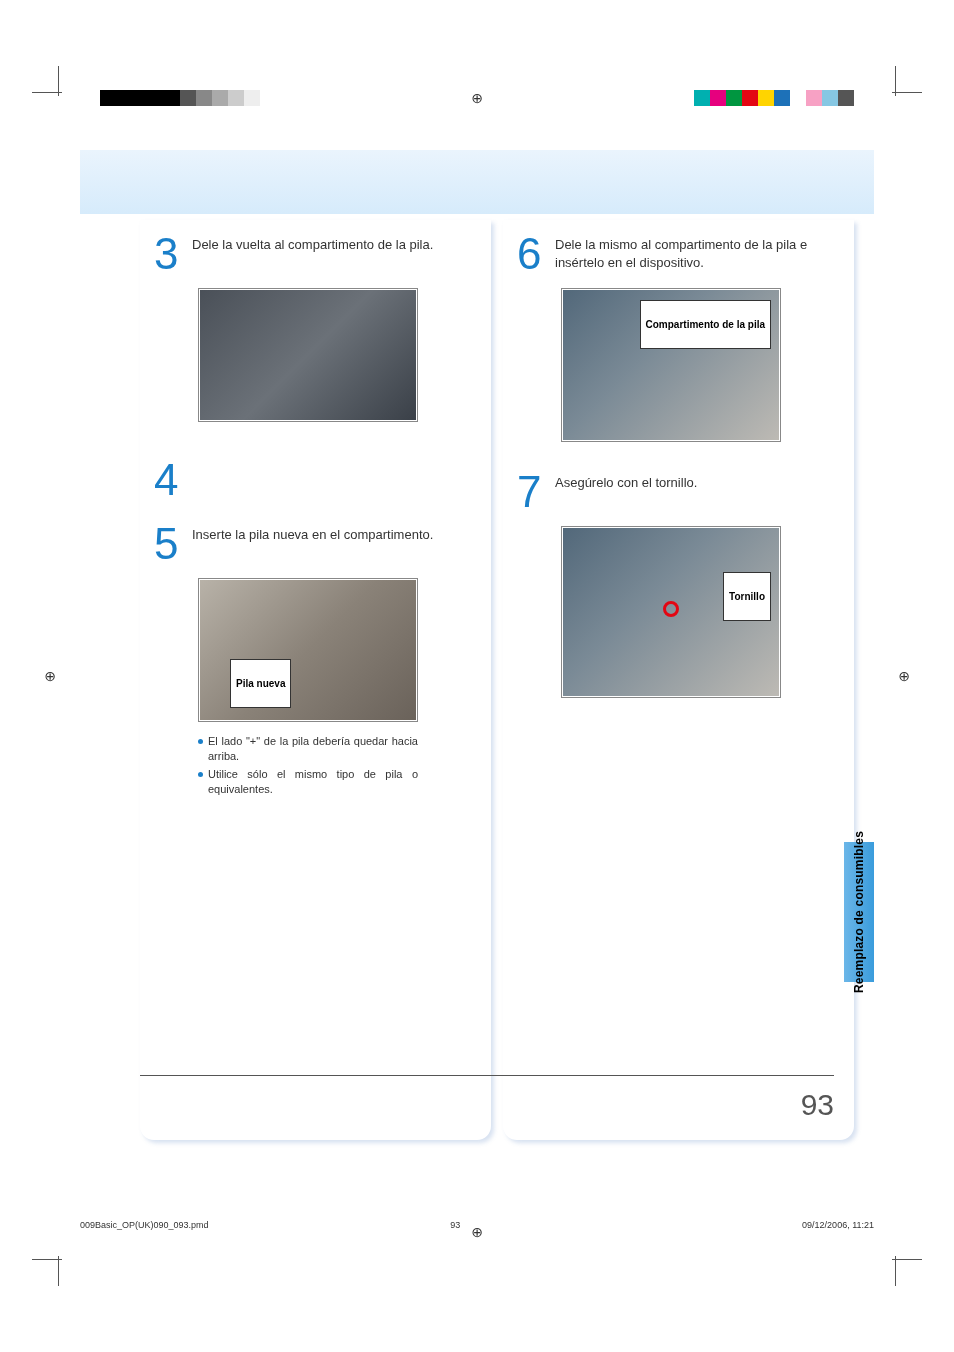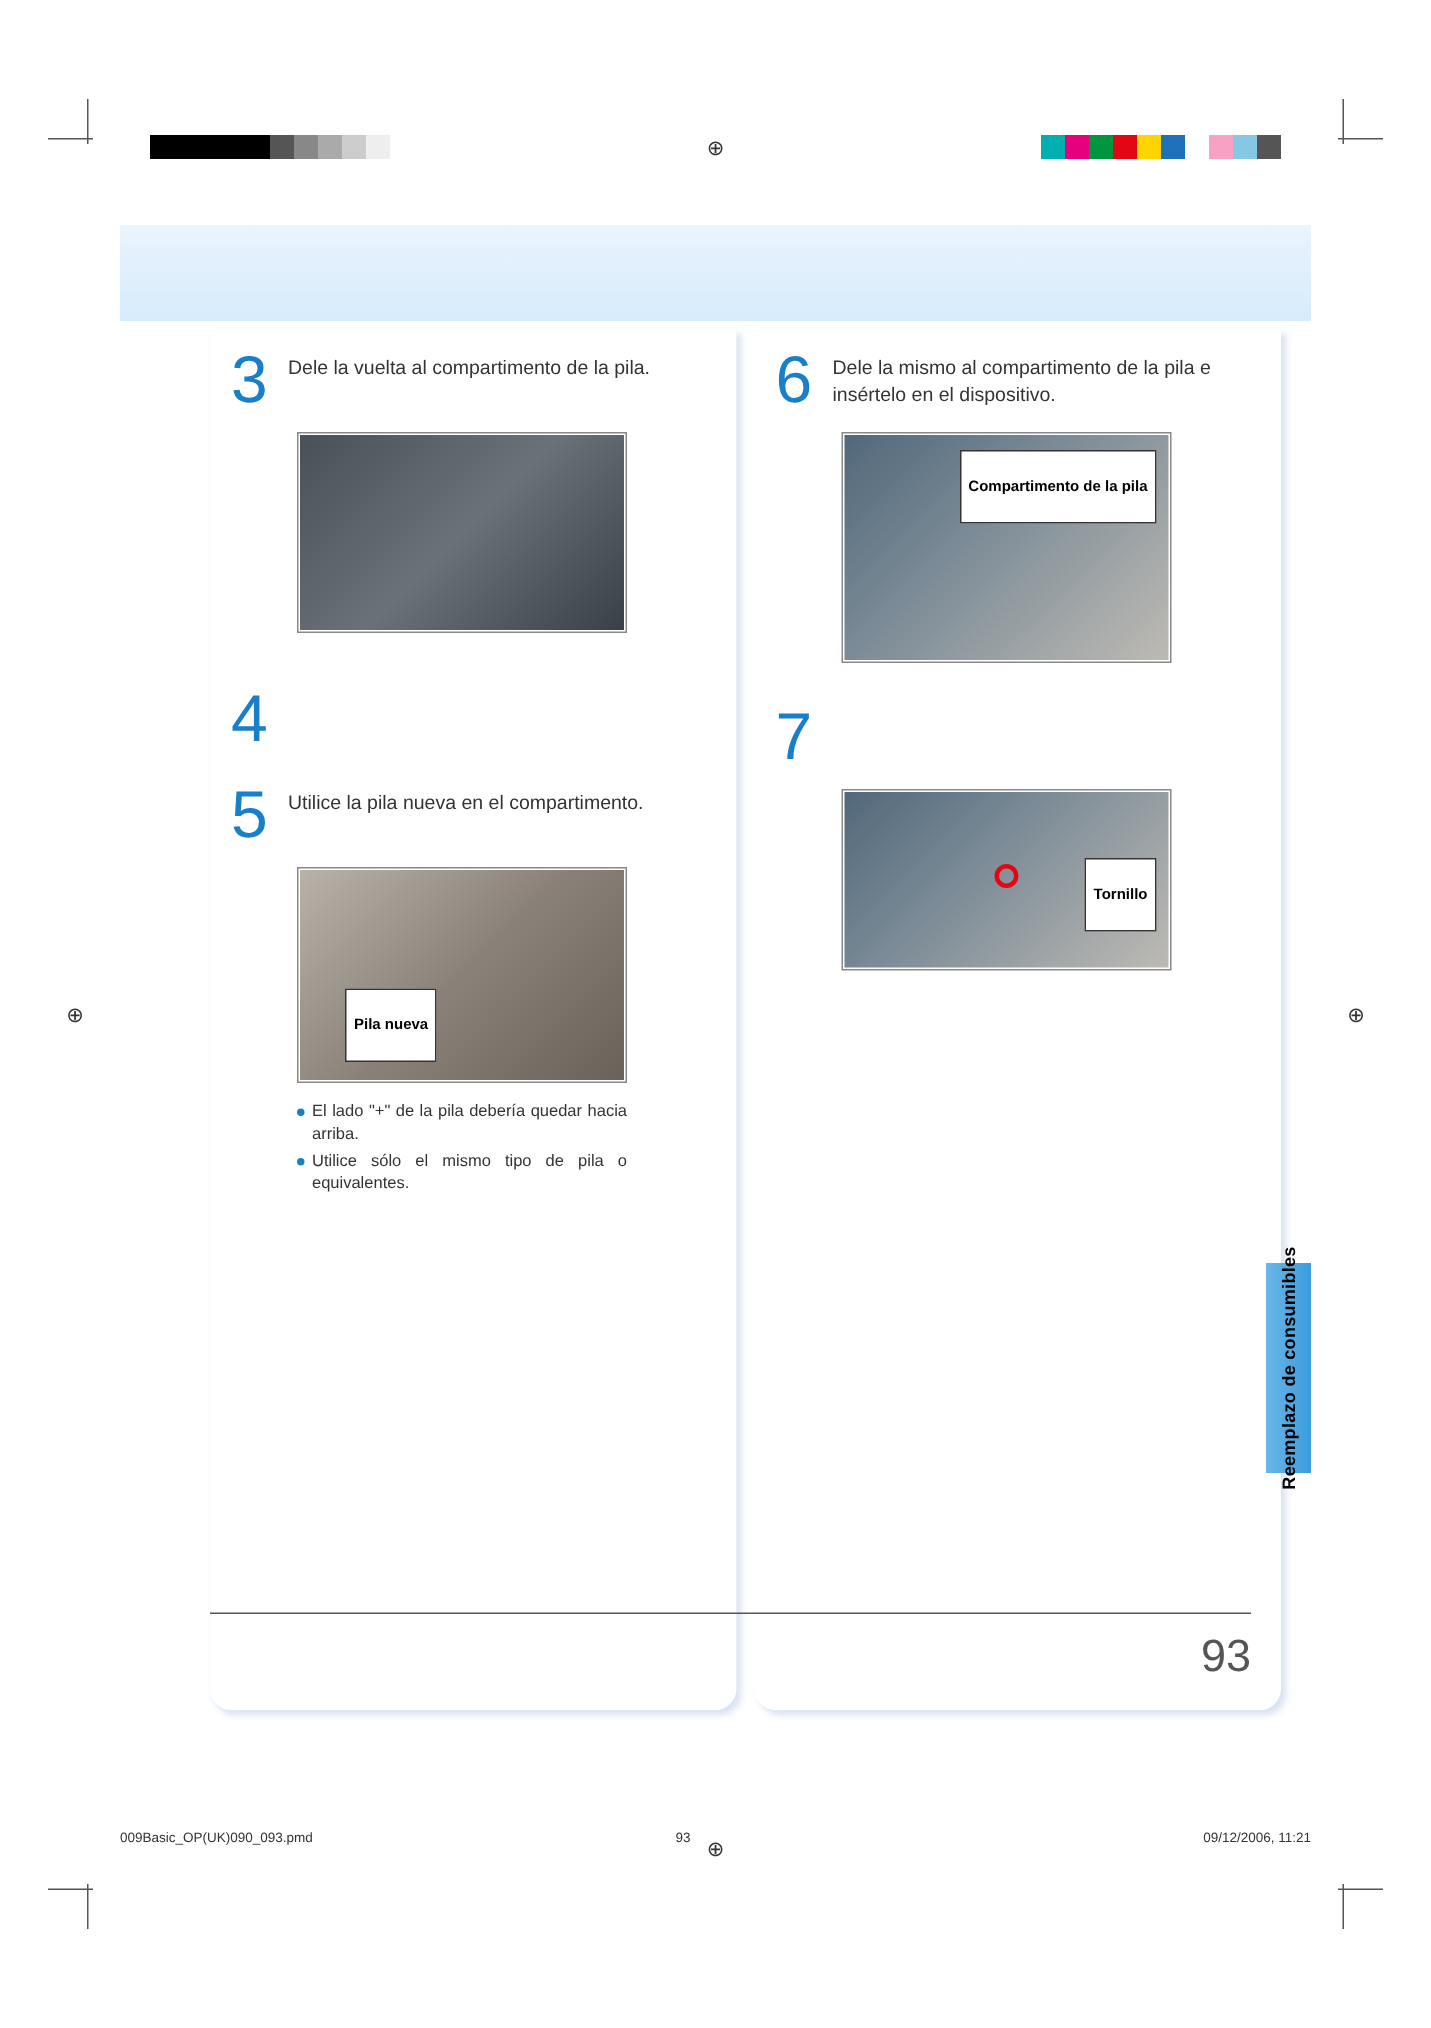--- a/index.html
+++ b/index.html
@@ -254,21 +254,21 @@
       <div class="photo">
         <div class="photo-inner" style="height:130px;"></div>
       </div>
 
       <div class="step" style="margin-top:36px;">
         <div class="step-num">4</div>
       </div>
 
       <div class="step" style="margin-top:20px;">
         <div class="step-num">5</div>
-        <div class="step-text">Utilice la pila nueva en el compartimento.</div>
+        <div class="step-text">Inserte la pila nueva en el compartimento.</div>
       </div>
       <div class="photo">
         <div class="photo-inner light" style="height:140px;text-align:center;">
           <div class="callout" style="left:30px;bottom:12px;">Pila nueva</div>
         </div>
       </div>
 
       <ul class="bullets">
         <li>El lado "+" de la pila debería quedar hacia arriba.</li>
         <li>Utilice sólo el mismo tipo de pila o equivalentes.</li>
@@ -282,23 +282,24 @@
         <div class="step-text">Dele la mismo al compartimento de la pila e insértelo en el dispositivo.</div>
       </div>
       <div class="photo">
         <div class="photo-inner device" style="height:150px;">
           <div class="callout" style="right:8px;top:10px;">Compartimento de la pila</div>
         </div>
       </div>
 
       <div class="step" style="margin-top:20px;">
         <div class="step-num">7</div>
+        <div class="step-text">Asegúrelo con el tornillo.</div>
       </div>
       <div class="photo">
-        <div class="photo-inner device" style="height:117px;">
+        <div class="photo-inner device" style="height:168px;">
           <div style="position:absolute;left:50%;top:48%;width:16px;height:16px;border:3px solid #e30613;border-radius:50%;transform:translate(-50%,-50%);"></div>
           <div class="callout" style="right:8px;top:44px;">Tornillo</div>
         </div>
       </div>
     </div>
   </div>
 
   <div class="side-tab">
     <span>Reemplazo de consumibles</span>
   </div>

